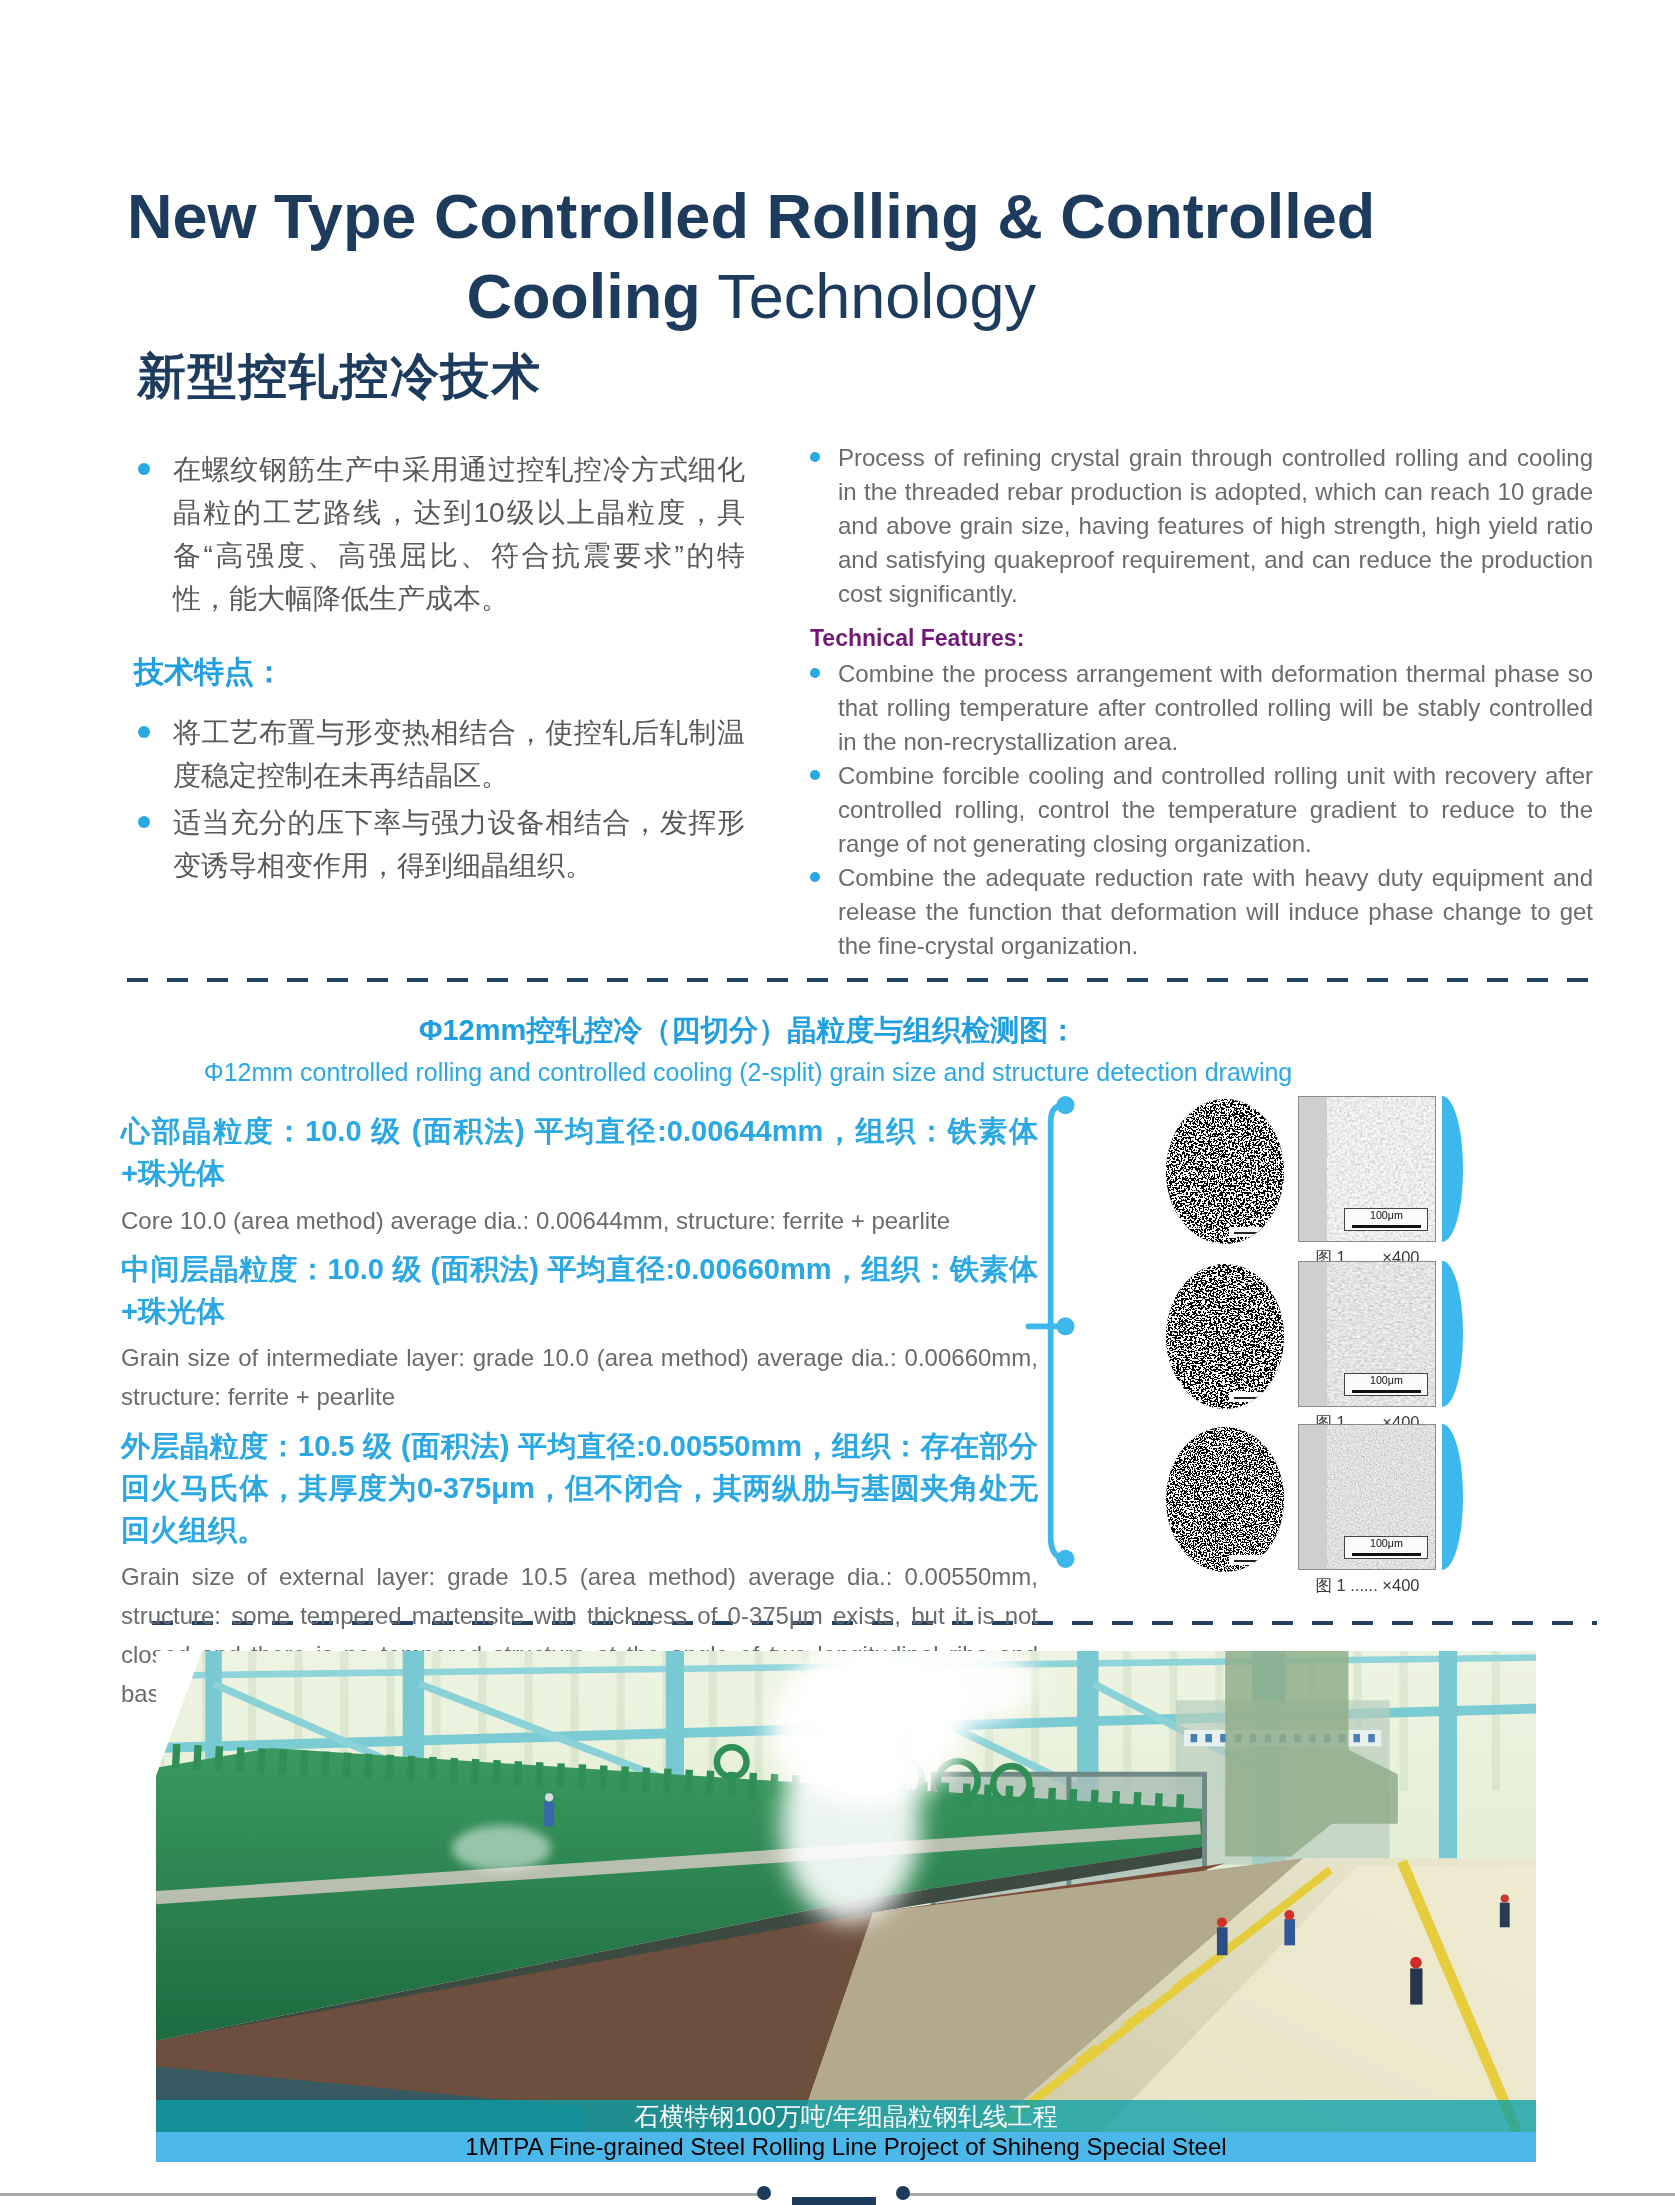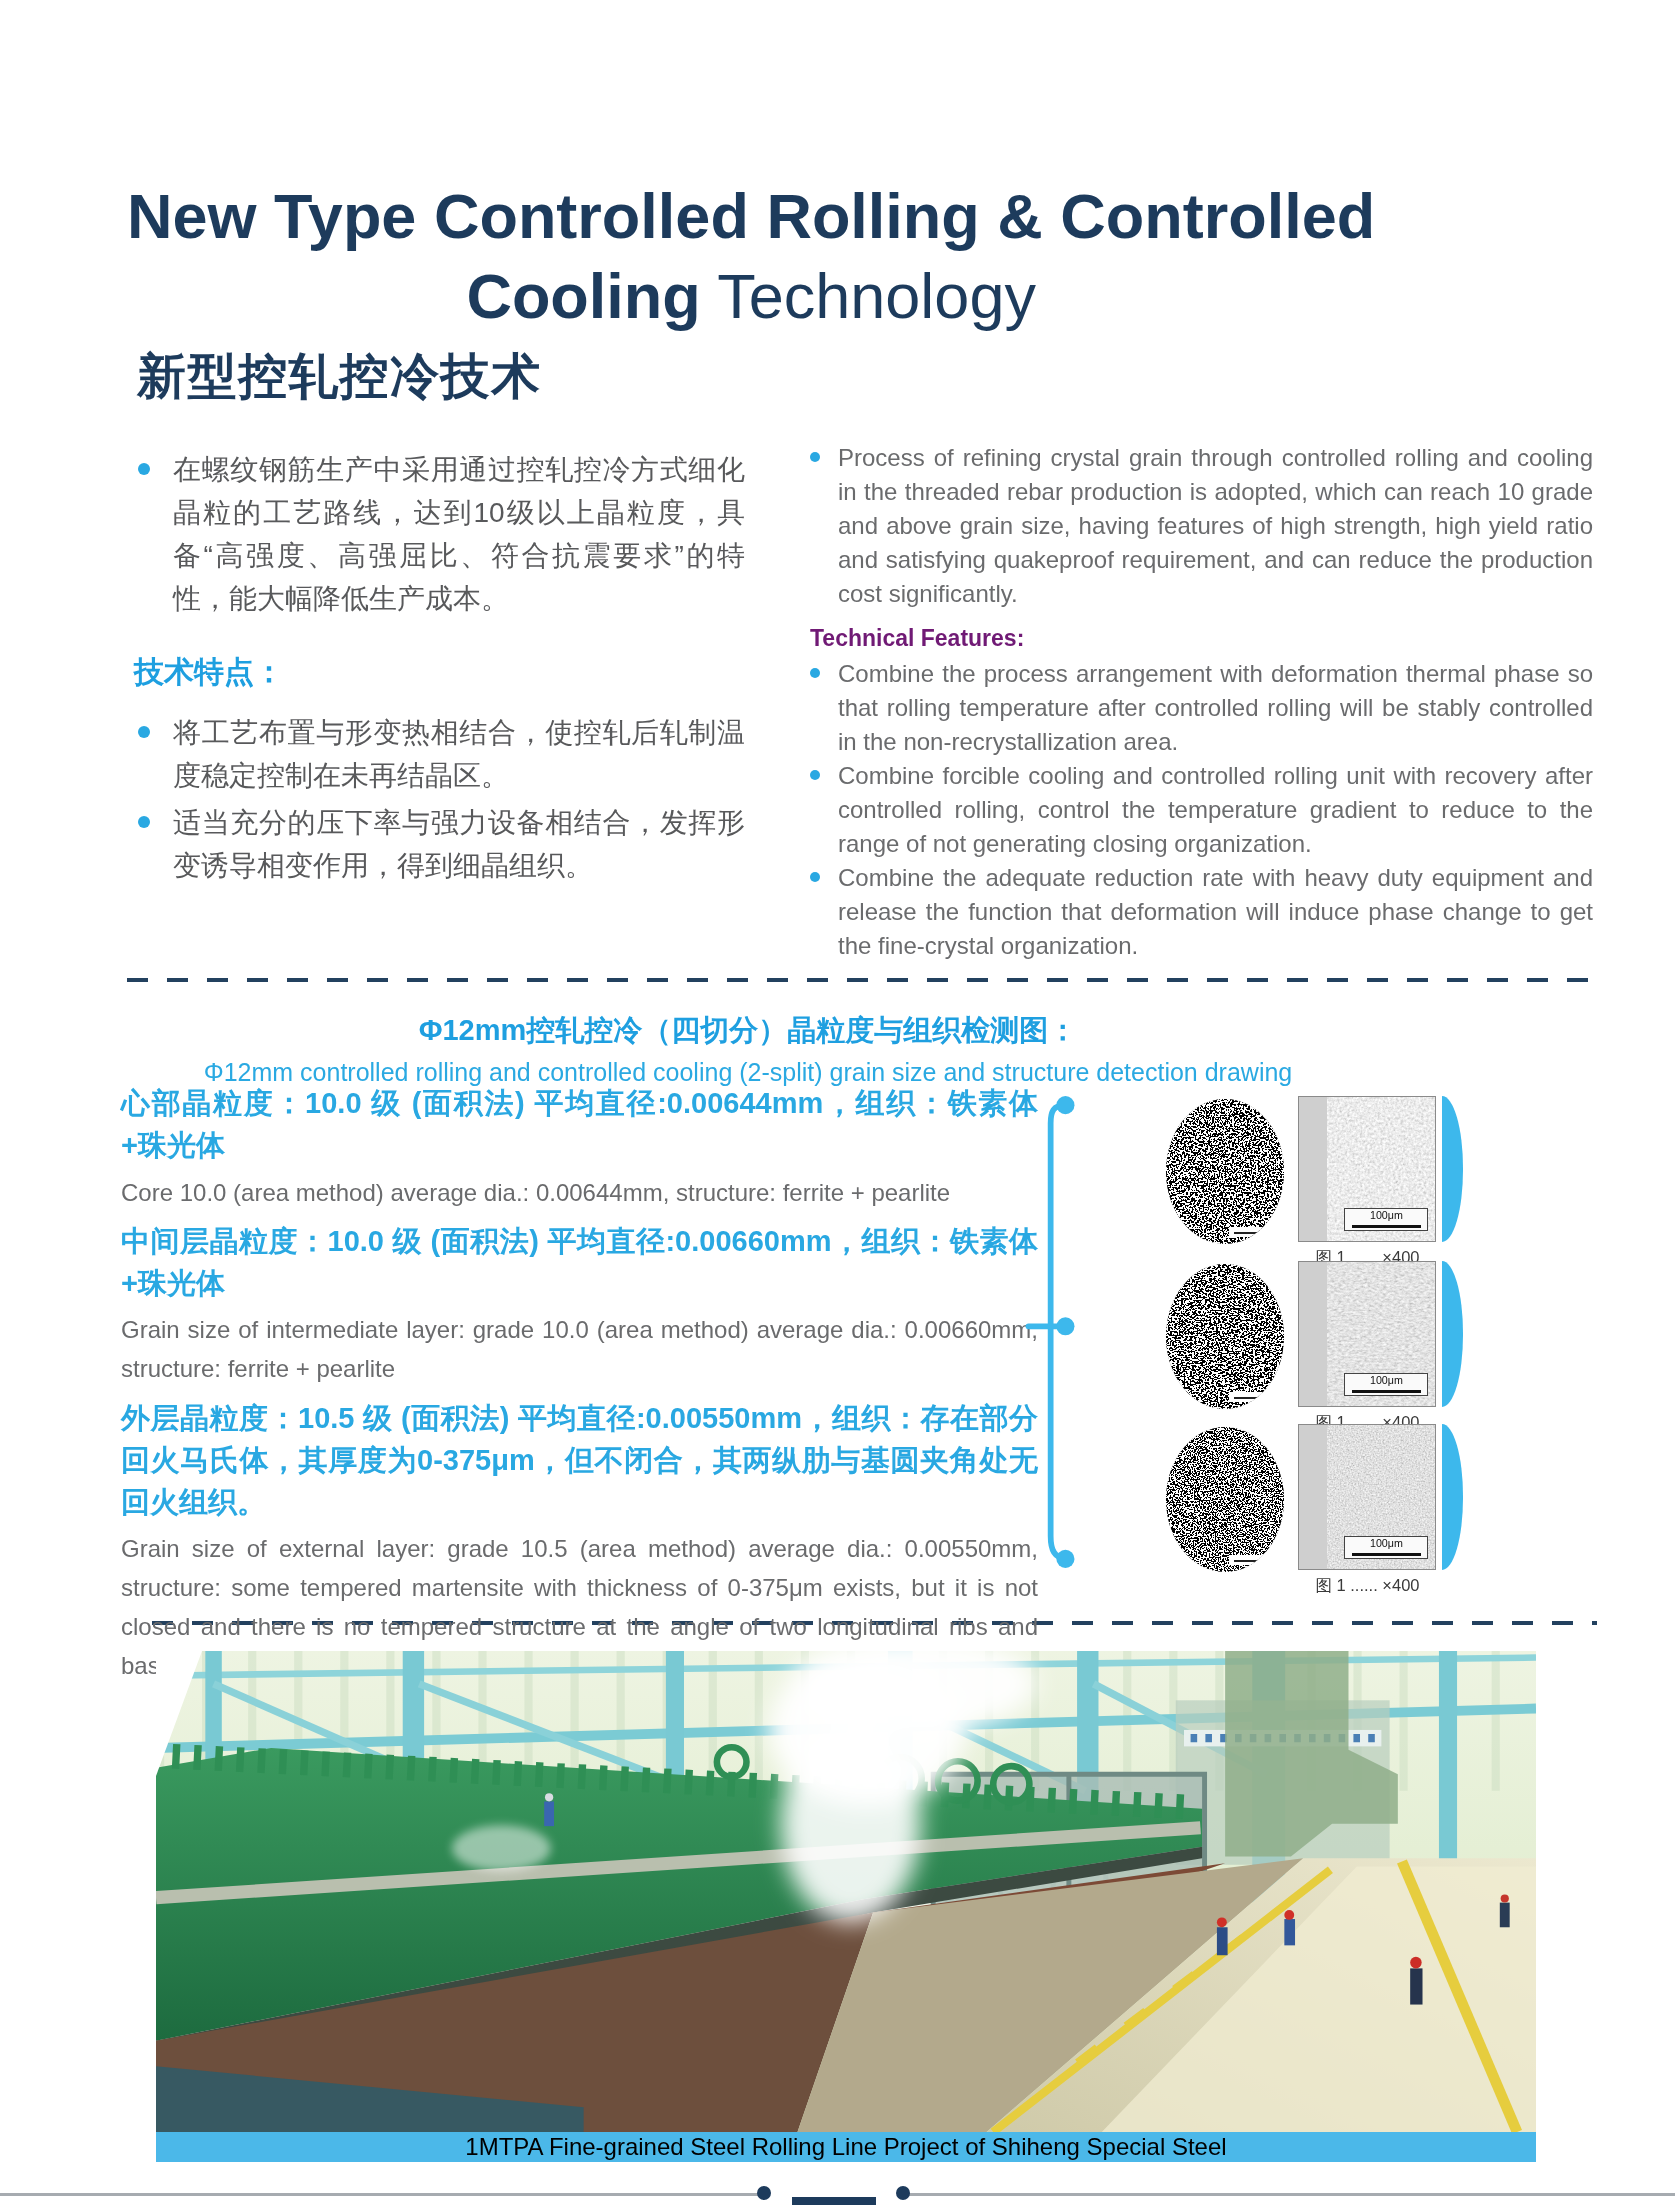--- a/index.html
+++ b/index.html
@@ -29,21 +29,21 @@
   #div1{left:127px;top:978px;width:1470px;}
   #div2{left:152px;top:1621px;width:1445px;}
 
   
   .det-head-cn{position:absolute;left:49px;top:1011px;width:1398px;text-align:center;
                color:#1e9fe0;font-size:29px;font-weight:bold;}
   .det-head-en{position:absolute;left:49px;top:1058px;width:1398px;text-align:center;
                color:#2aa9e2;font-size:25px;}
 
   
-  .grain{position:absolute;left:121px;top:1082px;width:917px;}
+  .grain{position:absolute;left:121px;top:1110px;width:917px;}
   .grain .cn{color:#29a8e2;font-size:29px;font-weight:bold;line-height:42px;margin:0 0 6.6px 0;text-align:justify;}
   .grain .en{color:#6a6b6d;font-size:24px;line-height:39px;margin:0 0 8.2px 0;text-align:justify;}
 
   
   .row{position:absolute;left:1166px;width:300px;height:177px;}
   #row1{top:1096px;} #row2{top:1261px;} #row3{top:1424px;}
   .ellipse{position:absolute;left:0;top:2.5px;width:118px;height:145px;border-radius:50%;overflow:hidden;background:#111;}
   .sq{position:absolute;left:132px;top:0;width:138px;height:146px;overflow:hidden;background:#cfcfcf;border:0.8px solid #8a8a8a;box-sizing:border-box;padding-left:28px;}
   .crescent{position:absolute;left:276px;top:0;width:21.4px;height:146px;background:#3db8ec;
             border-top-right-radius:100% 50%;border-bottom-right-radius:100% 50%;}
@@ -358,20 +358,21 @@
             <rect x="-7" y="-34" width="15" height="44" fill="#26344d"></rect>
             <circle cx="0" cy="-41" r="7" fill="#cc2d26"></circle>
           </g>
         <g transform="translate(1640,330)">
             <rect x="-6" y="-24" width="12" height="30" fill="#2a3c55"></rect>
             <circle cx="0" cy="-29" r="5" fill="#c5362c"></circle>
           </g>
       </g>
     </svg>
     <div class="corner-clip"></div>
+    <div class="cap-cn-band">石横特钢100万吨/年细晶粒钢轧线工程</div>
     <div class="cap-en-band">1MTPA Fine-grained Steel Rolling Line Project of Shiheng Special Steel</div>
   </div>
 
   <div class="f-line" id="fl1"></div>
   <div class="f-line" id="fl2"></div>
   <div class="f-dot" id="fd1"></div>
   <div class="f-dot" id="fd2"></div>
   <div class="f-rect"></div>
 
 </div>

